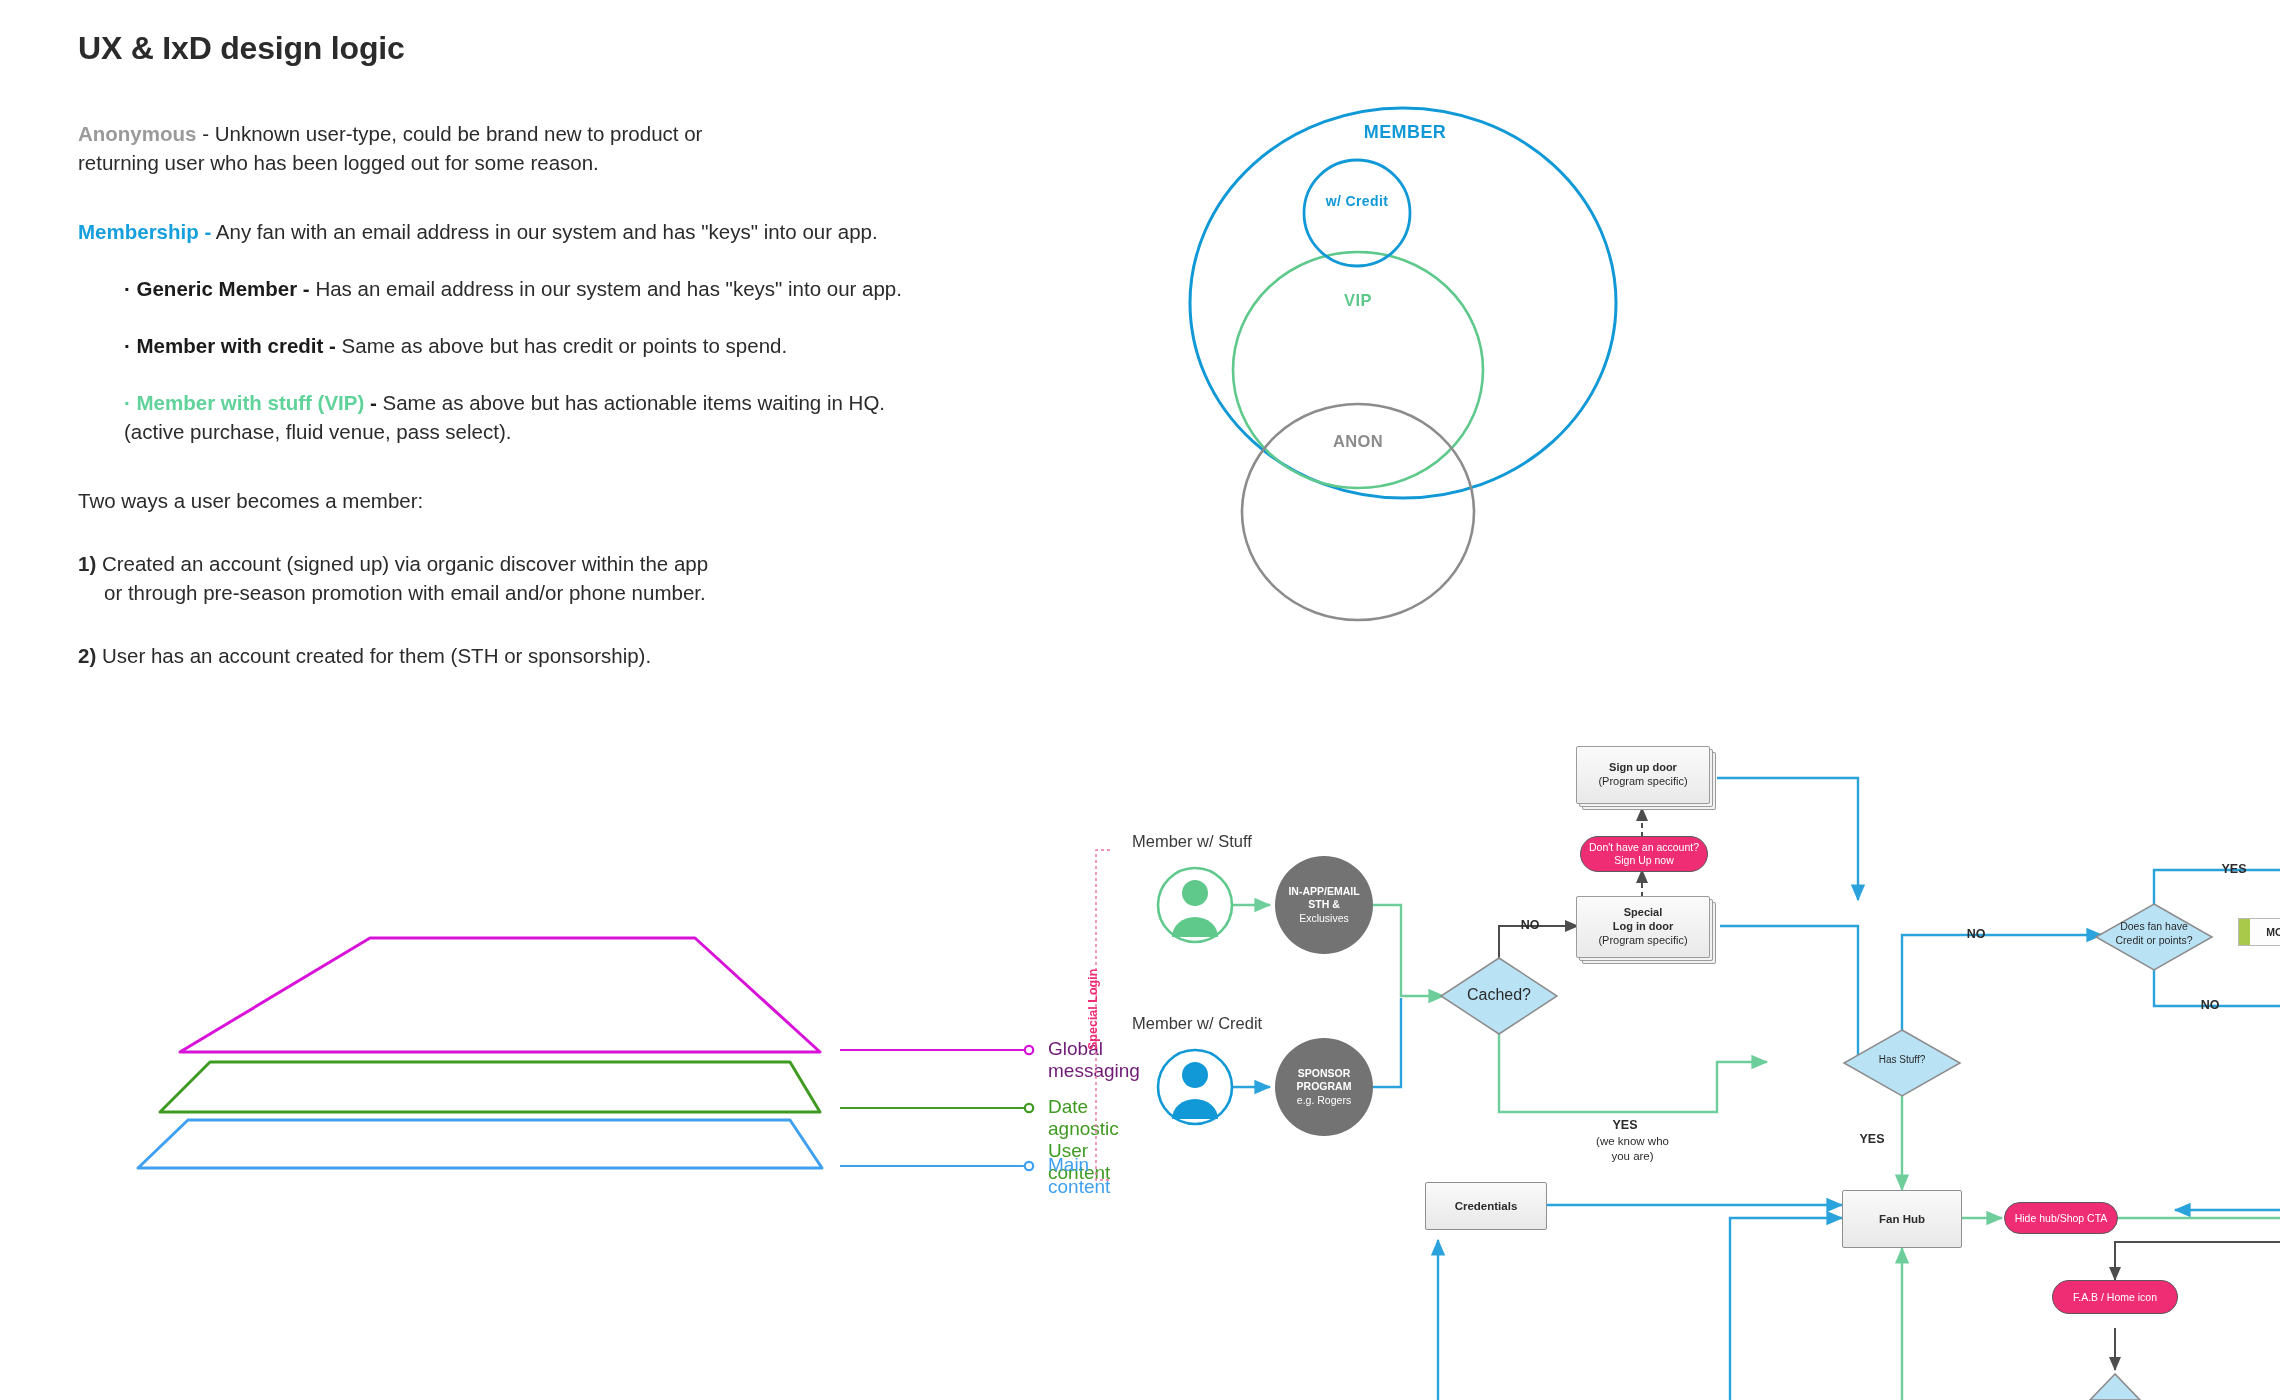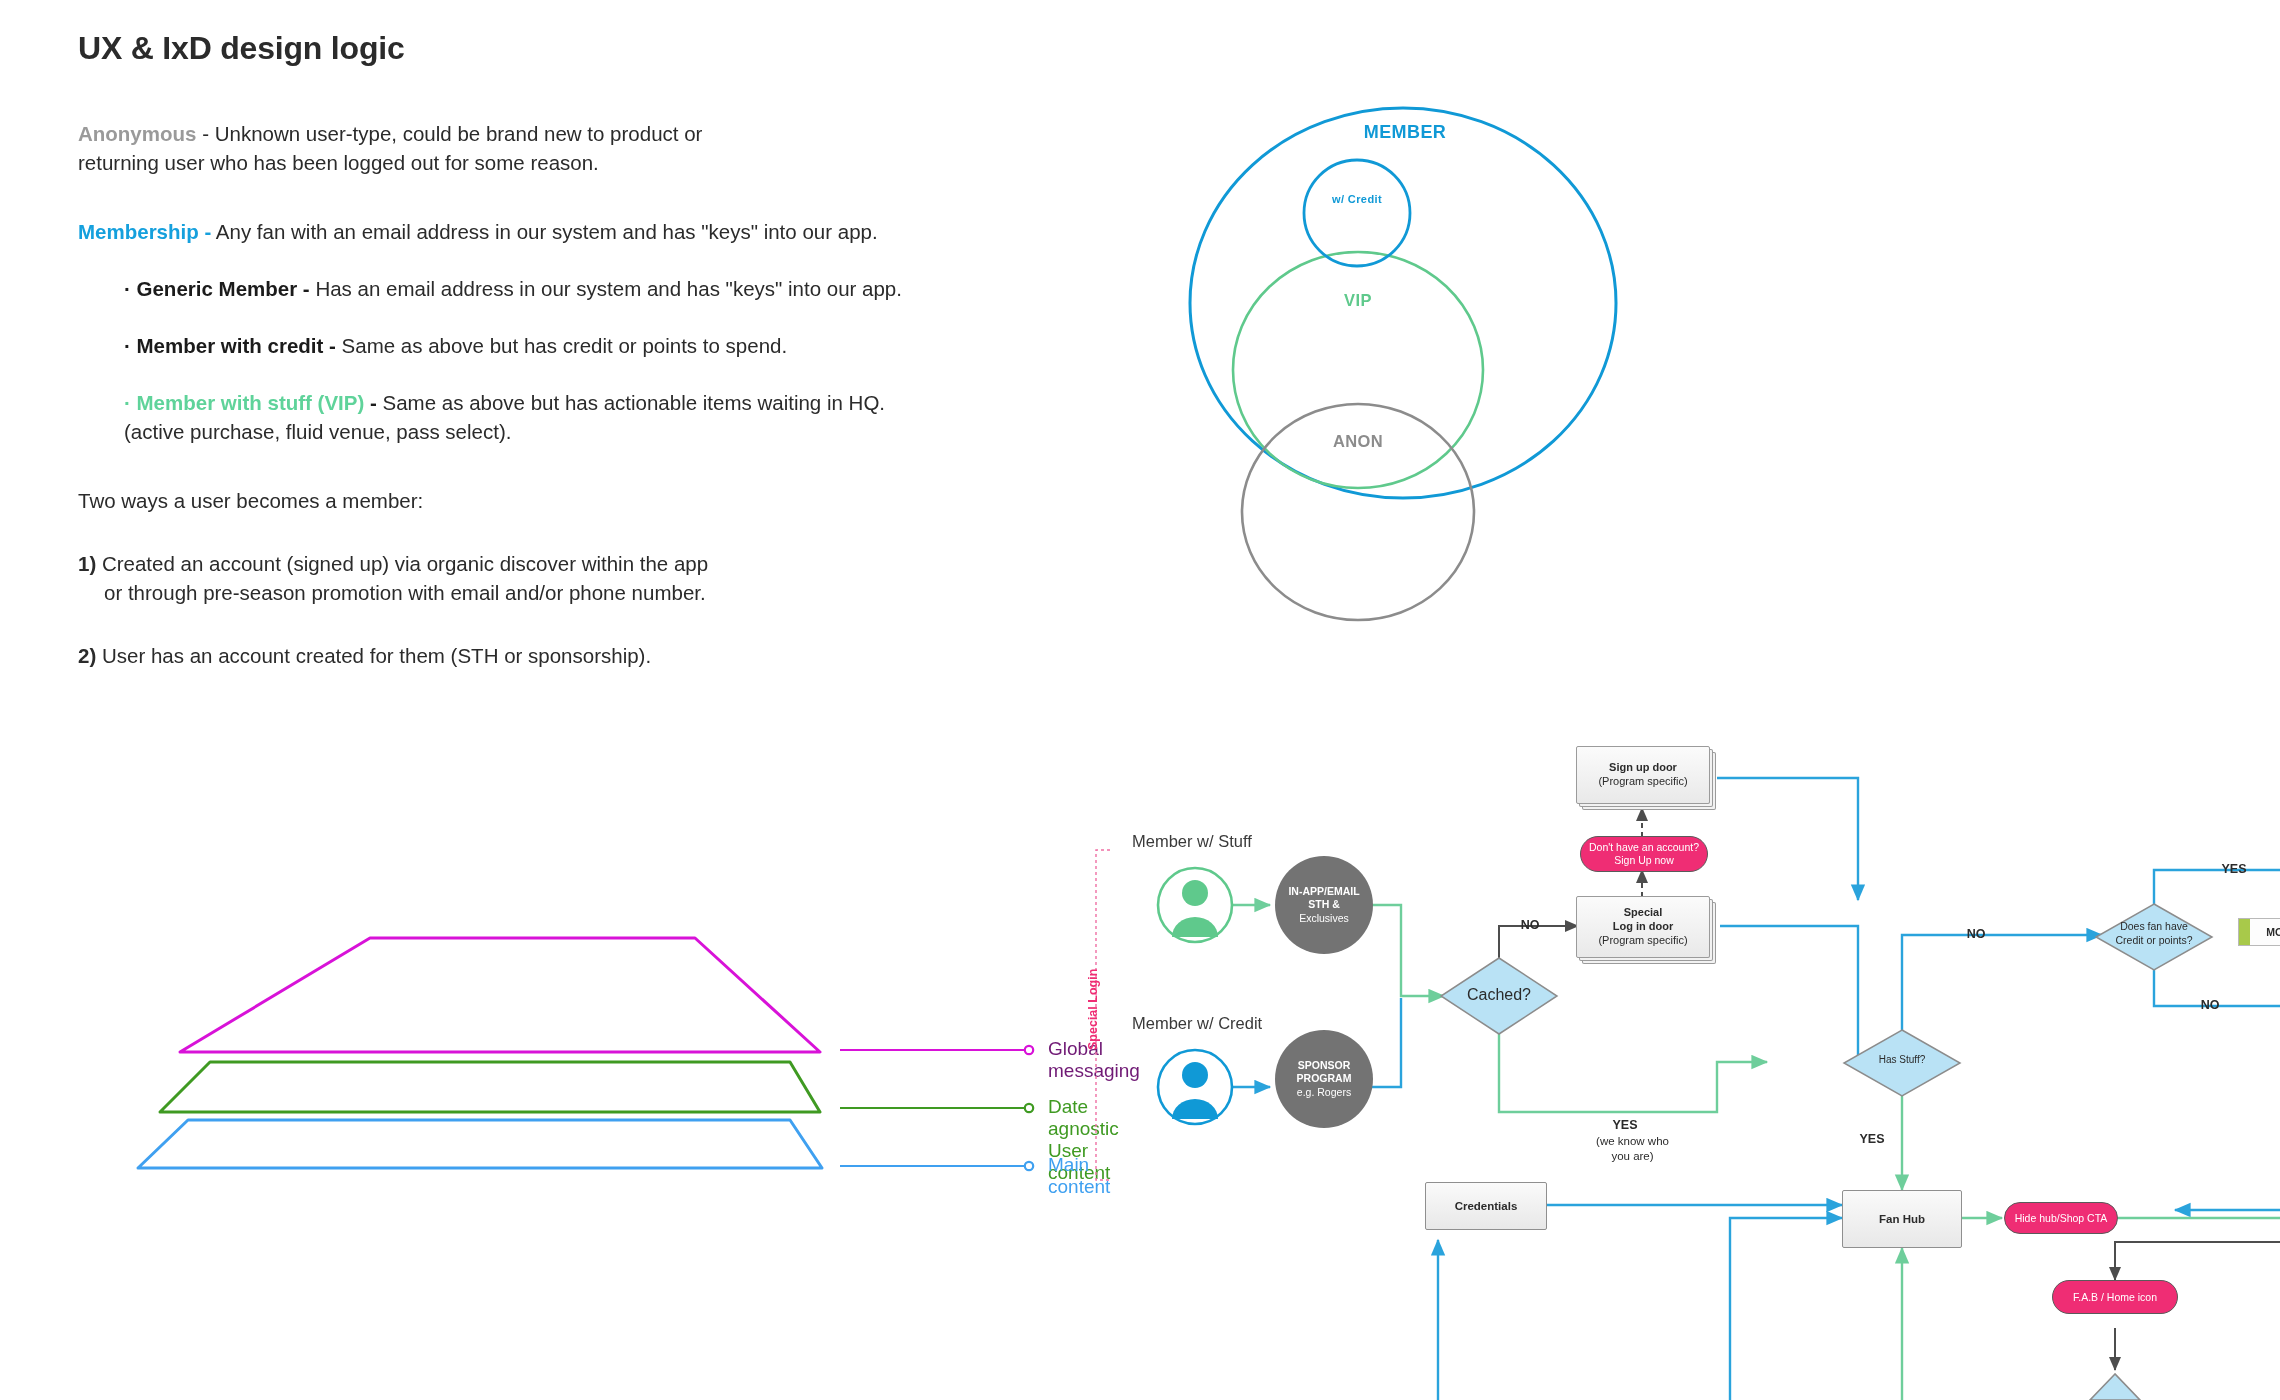--- a/index.html
+++ b/index.html
@@ -111,21 +111,21 @@
 </div>
 
 <div id="venn">
   <svg width="520" height="640" viewBox="0 0 520 640">
     <ellipse cx="243" cy="253" rx="213" ry="195" fill="none" stroke="#1099d6" stroke-width="3"></ellipse>
     <ellipse cx="198" cy="320" rx="125" ry="118" fill="none" stroke="#5fc98c" stroke-width="2.6"></ellipse>
     <circle cx="197" cy="163" r="53" fill="none" stroke="#1099d6" stroke-width="2.8"></circle>
     <ellipse cx="198" cy="462" rx="116" ry="108" fill="none" stroke="#8c8c8c" stroke-width="2.6"></ellipse>
   </svg>
   <div class="vlabel" style="left:160px;top:72px;width:170px;text-align:center;color:#1099d6;font-size:18px;">MEMBER</div>
-  <div class="vlabel" style="left:112px;top:143px;width:170px;text-align:center;color:#1099d6;font-size:11px;">w/ Credit</div>
+  <div class="vlabel" style="left:112px;top:143px;width:170px;text-align:center;color:#1099d6;font-size:14px;">w/ Credit</div>
   <div class="vlabel" style="left:113px;top:241px;width:170px;text-align:center;color:#5fc98c;font-size:16.5px;">VIP</div>
   <div class="vlabel" style="left:113px;top:382px;width:170px;text-align:center;color:#8c8c8c;font-size:16.5px;">ANON</div>
 </div>
 
 <div id="layers">
   <svg width="1020" height="290" viewBox="0 0 1020 290">
 
     <path d="M 120 122 L 310 8 L 635 8 L 760 122 Z" fill="none" stroke="#d812d8" stroke-width="3" stroke-linejoin="round"></path>
 
     <path d="M 100 182 L 150 132 L 730 132 L 760 182 Z" fill="none" stroke="#3f9a22" stroke-width="3" stroke-linejoin="round"></path>
@@ -220,21 +220,21 @@
   </svg>
 
   <div class="circlebtn" style="left:185px;top:116px;width:98px;height:98px;font-size:10.5px;">
     <div class="nd-text">
       <b>IN-APP/EMAIL</b><br>
       <b>STH &amp;</b><br>
       <span>Exclusives</span>
     </div>
   </div>
 
-  <div class="circlebtn" style="left:185px;top:290px;width:98px;height:98px;font-size:10.5px;">
+  <div class="circlebtn" style="left:185px;top:298px;width:98px;height:98px;font-size:10.5px;">
     <div class="nd-text">
       <b>SPONSOR</b><br>
       <b>PROGRAM</b><br>
       <span>e.g. Rogers</span>
     </div>
   </div>
 
   <div class="diamondwrap" style="left:349px;top:216px;width:120px;height:80px;">
     <svg width="120" height="80">
       <polygon points="60,2 118,40 60,78 2,40" fill="#b9e2f5" stroke="#8c8c8c" stroke-width="1.5"></polygon>

